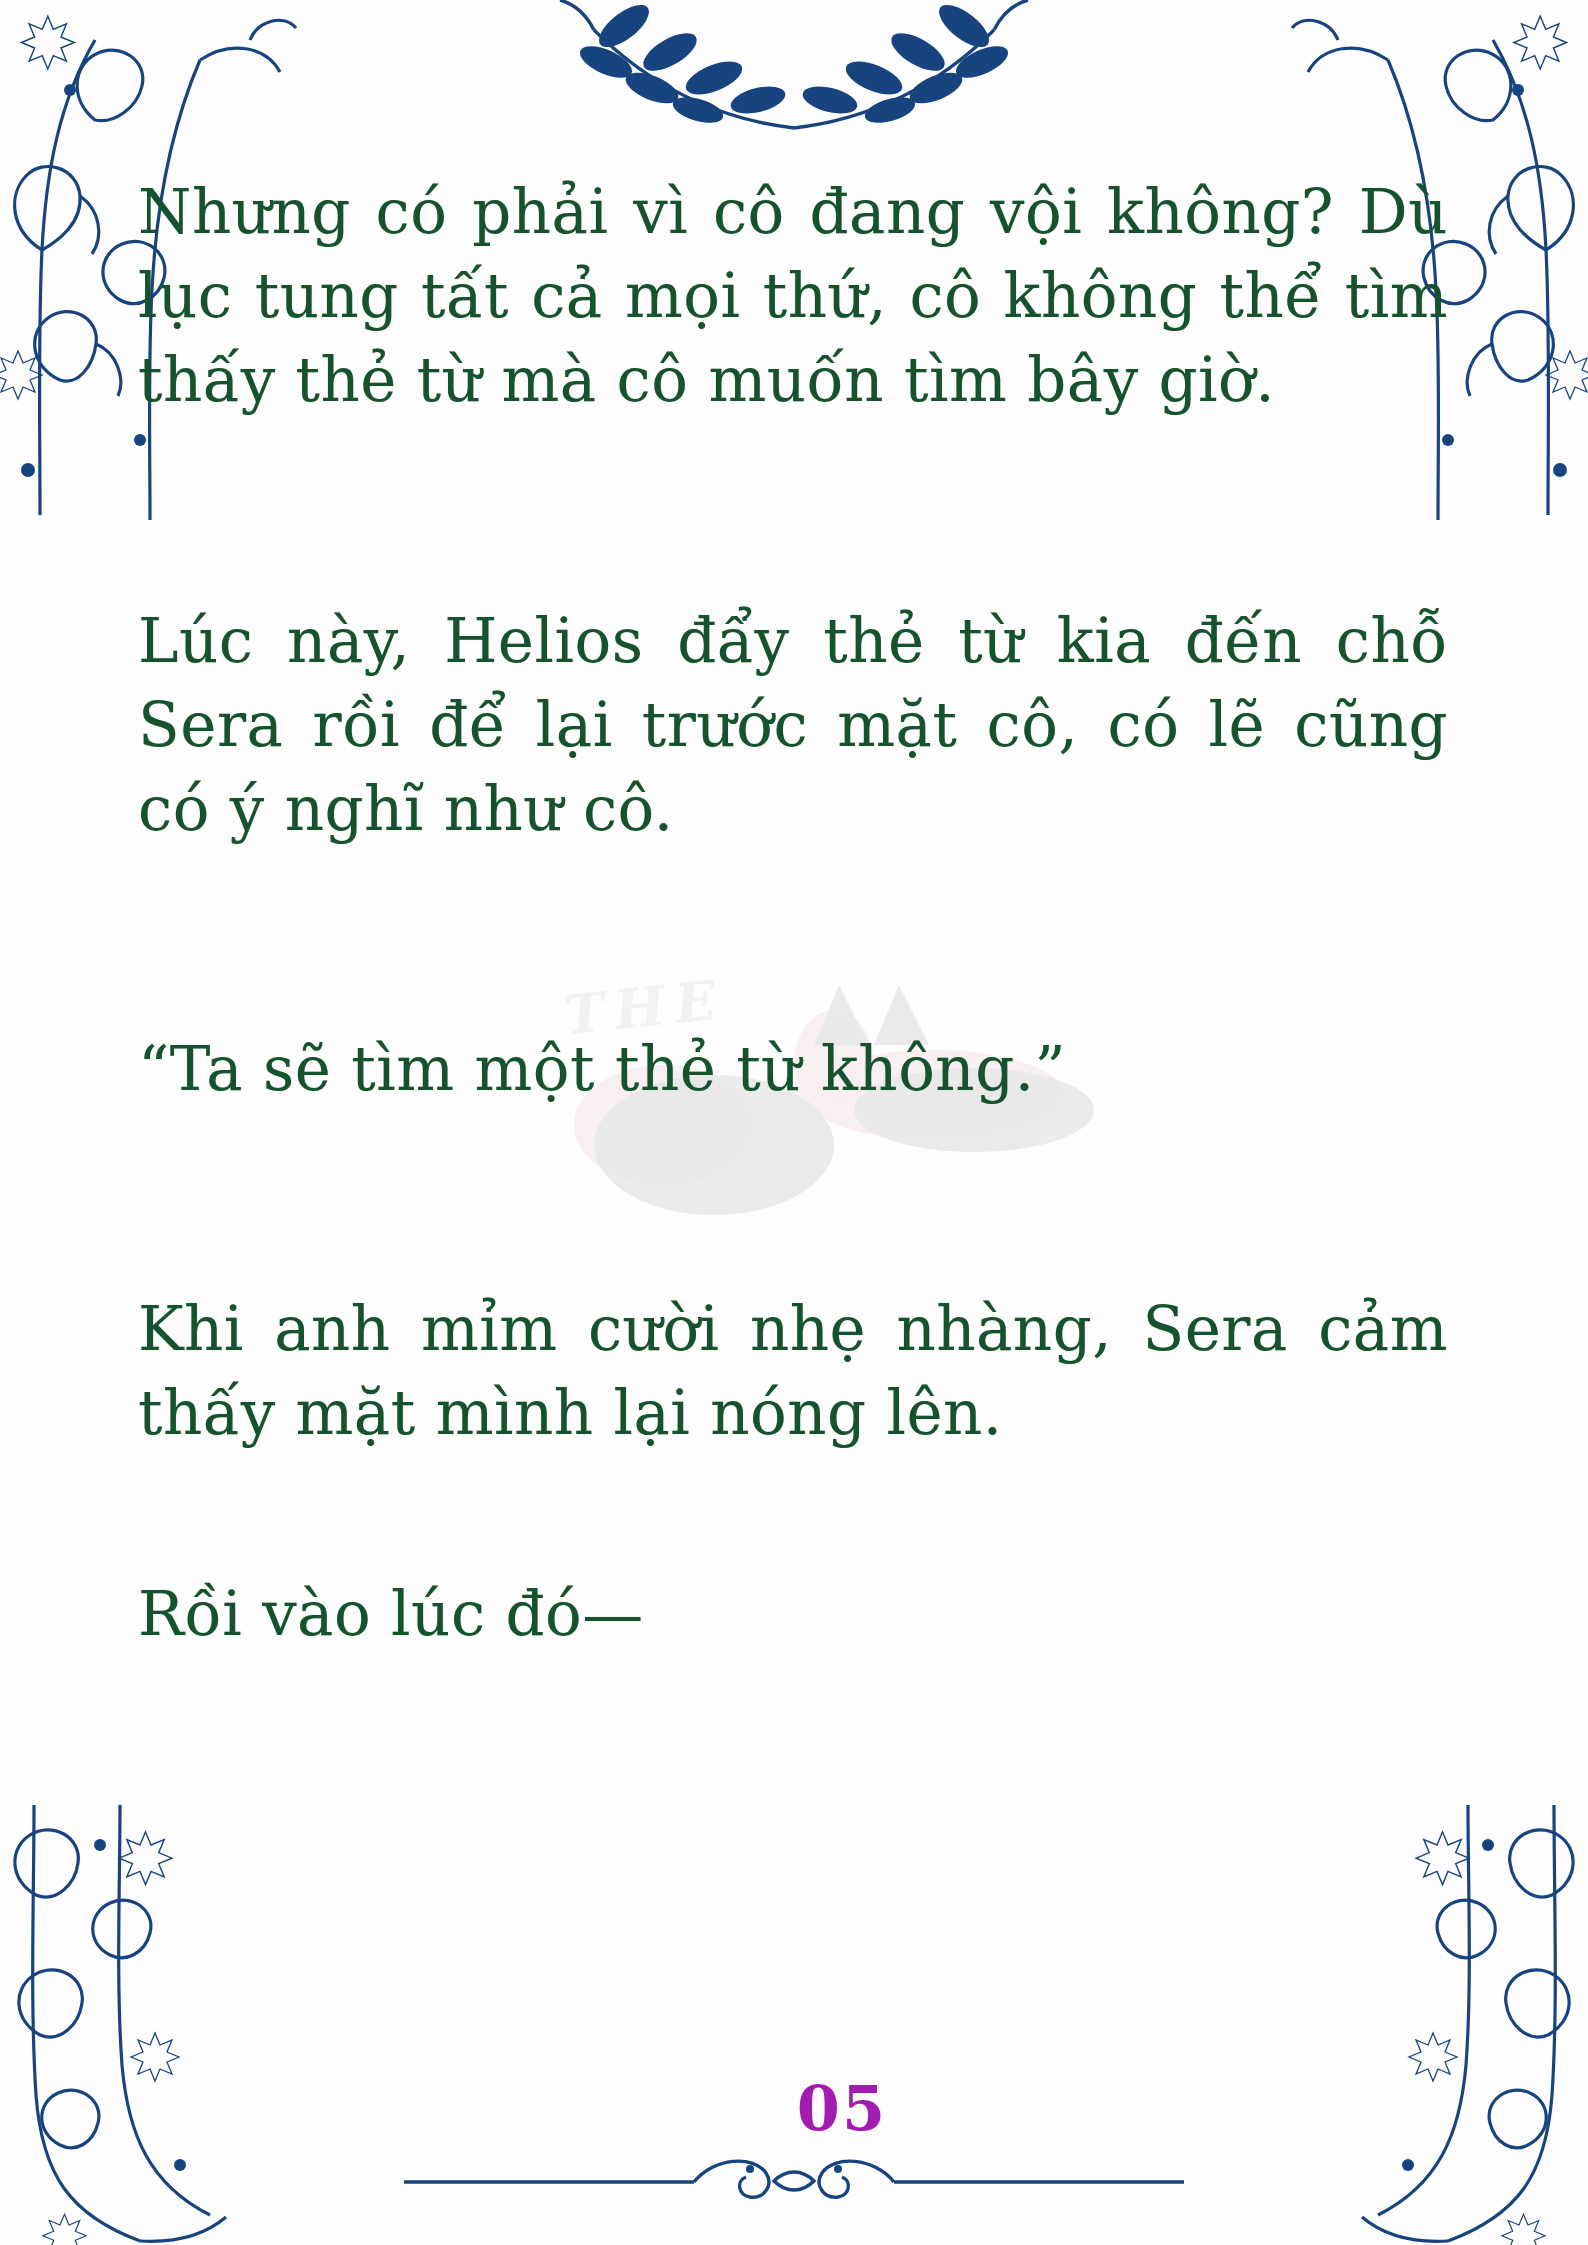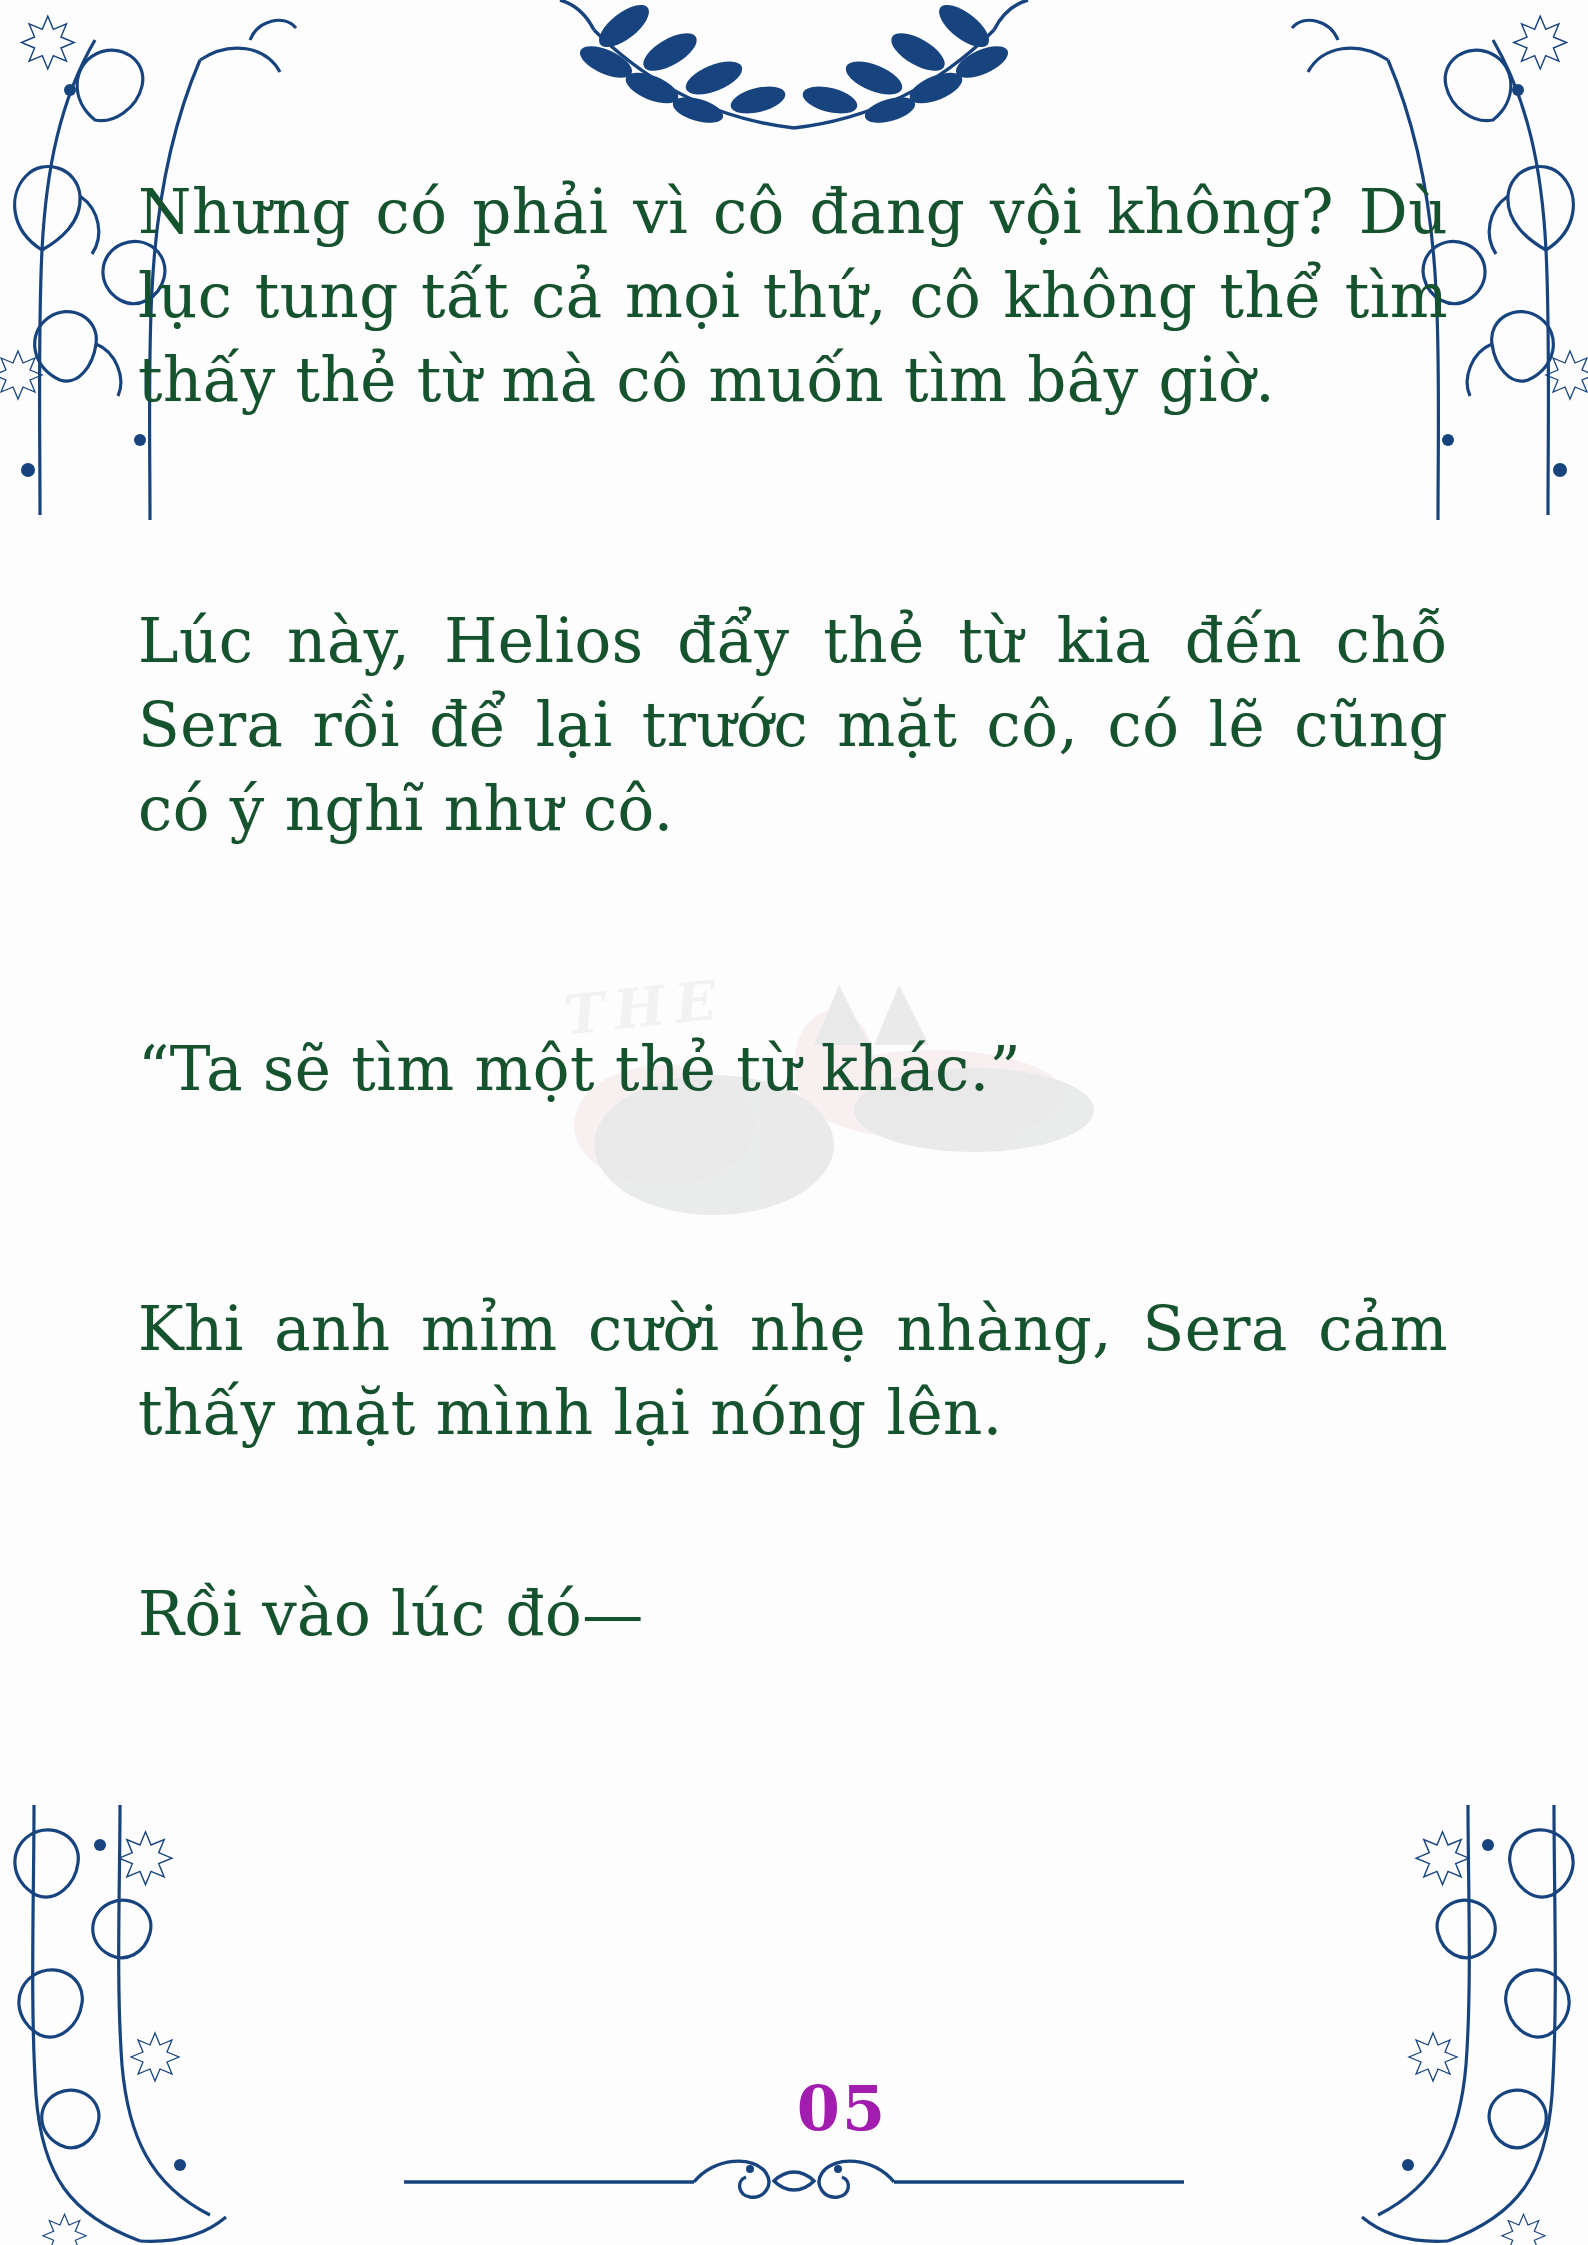--- a/index.html
+++ b/index.html
@@ -254,20 +254,20 @@
         <path d="M400 70 l25 -60 30 60z"></path>
         <path d="M460 70 l25 -60 30 60z"></path>
       </g>
     </svg>
     <div class="wm-the">THE</div>
   </div>
 
   <div class="content">
     <p class="para justify p1">Nhưng có phải vì cô đang vội không? Dù lục tung tất cả mọi thứ, cô không thể tìm thấy thẻ từ mà cô muốn tìm bây giờ.</p>
     <p class="para justify p2">Lúc này, Helios đẩy thẻ từ kia đến chỗ Sera rồi để lại trước mặt cô, có lẽ cũng có ý nghĩ như cô.</p>
-    <p class="para p3">“Ta sẽ tìm một thẻ từ khác.”</p>
+    <p class="para p3">“Ta sẽ tìm một thẻ từ không.”</p>
     <p class="para justify p4">Khi anh mỉm cười nhẹ nhàng, Sera cảm thấy mặt mình lại nóng lên.</p>
     <p class="para p5">Rồi vào lúc đó—</p>
   </div>
 
   <div class="page-number">05</div>
 
 </div>
 
 </body></html>

